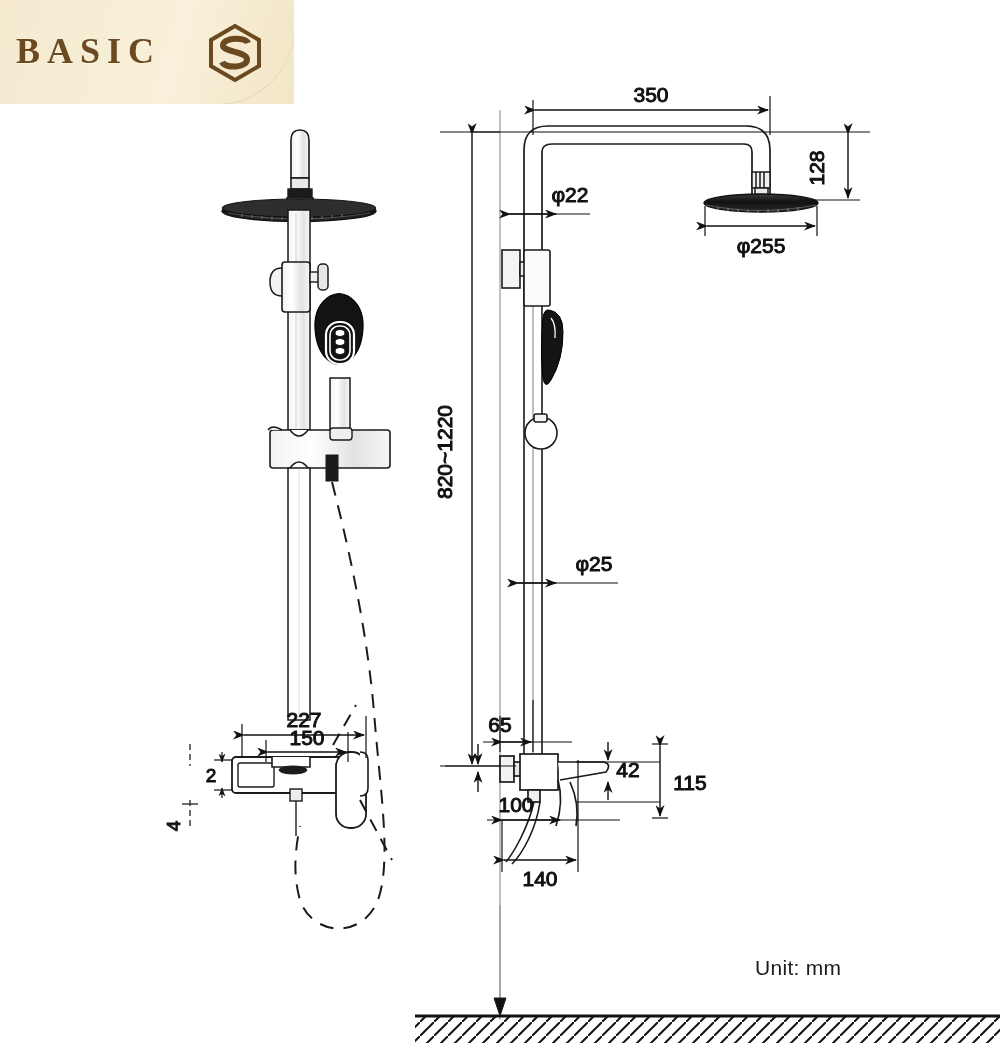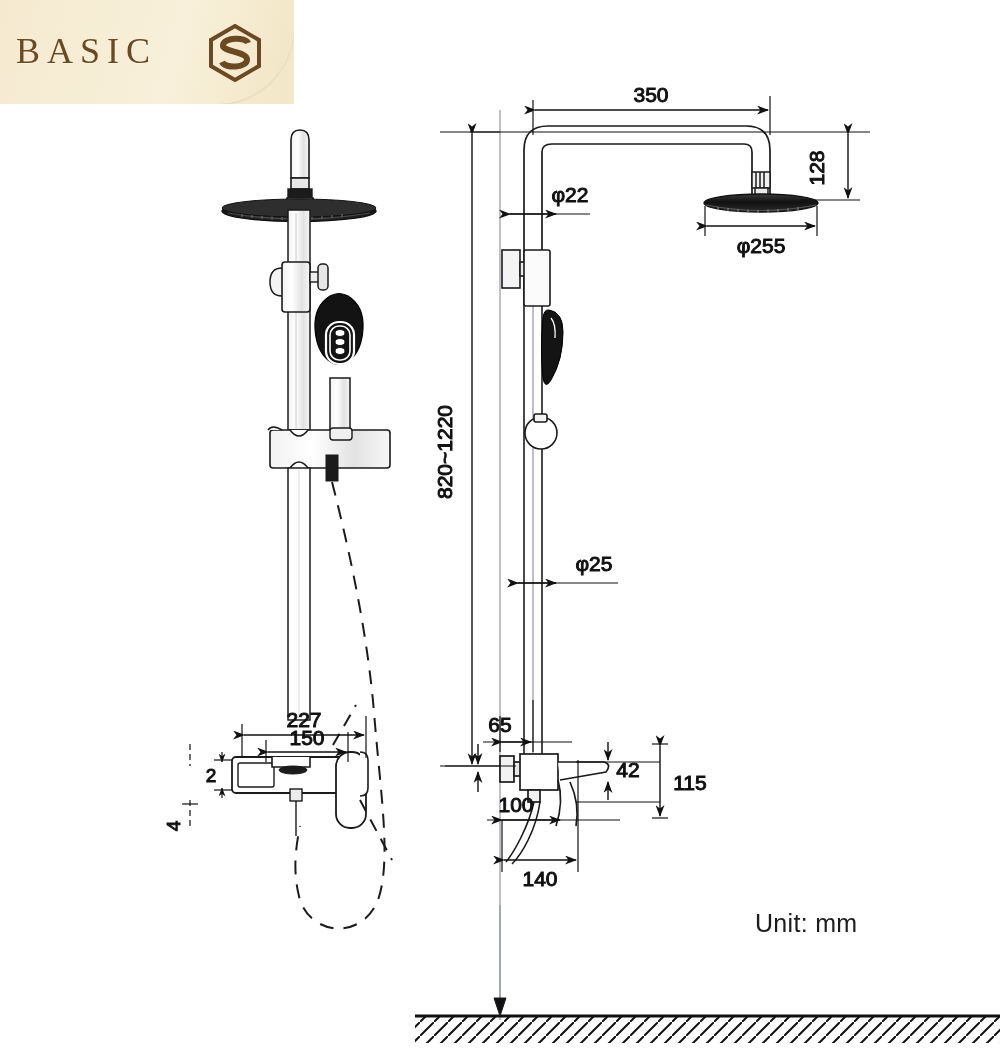--- a/index.html
+++ b/index.html
@@ -20,29 +20,29 @@
   .banner .clip{
     position:absolute;left:0;top:0;width:294px;height:104px;
     background:linear-gradient(105deg,#f5ead0 0%,#f8f0da 60%,#f2e5c5 100%);
     border-bottom-right-radius:78px;
     box-shadow:0 1px 2px rgba(120,100,60,.18);
   }
   .brand-text{
     position:absolute;left:16px;top:30px;
     font-family:"Liberation Serif", serif;
     font-size:36px;letter-spacing:7px;color:#6b4a22;
-    font-weight:400;
+    font-weight:700;
     text-shadow:0 1px 0 #fff8e6;
   }
   .brand-mark{
     position:absolute;left:208px;top:24px;width:54px;height:58px;
   }
   .unit-label{
-    position:absolute;left:755px;top:909px;
-    font-size:25px;color:#1c1c1c;letter-spacing:.3px;
+    position:absolute;left:755px;top:956px;
+    font-size:21px;color:#1c1c1c;letter-spacing:.3px;
   }
   text{font-family:"Liberation Sans", sans-serif;fill:#111;}
   .dim{font-size:21px;}
   .dimS{font-size:19px;}
 </style>
 </head>
 <body>
 
 <div id="stage">
 

